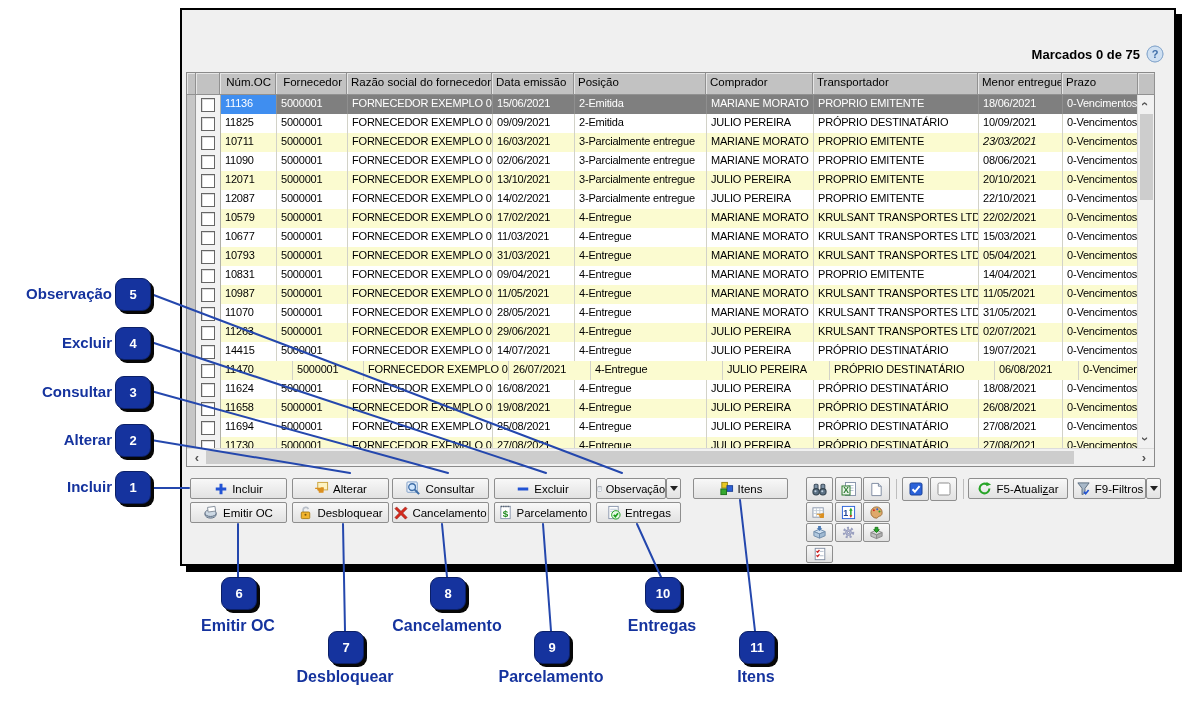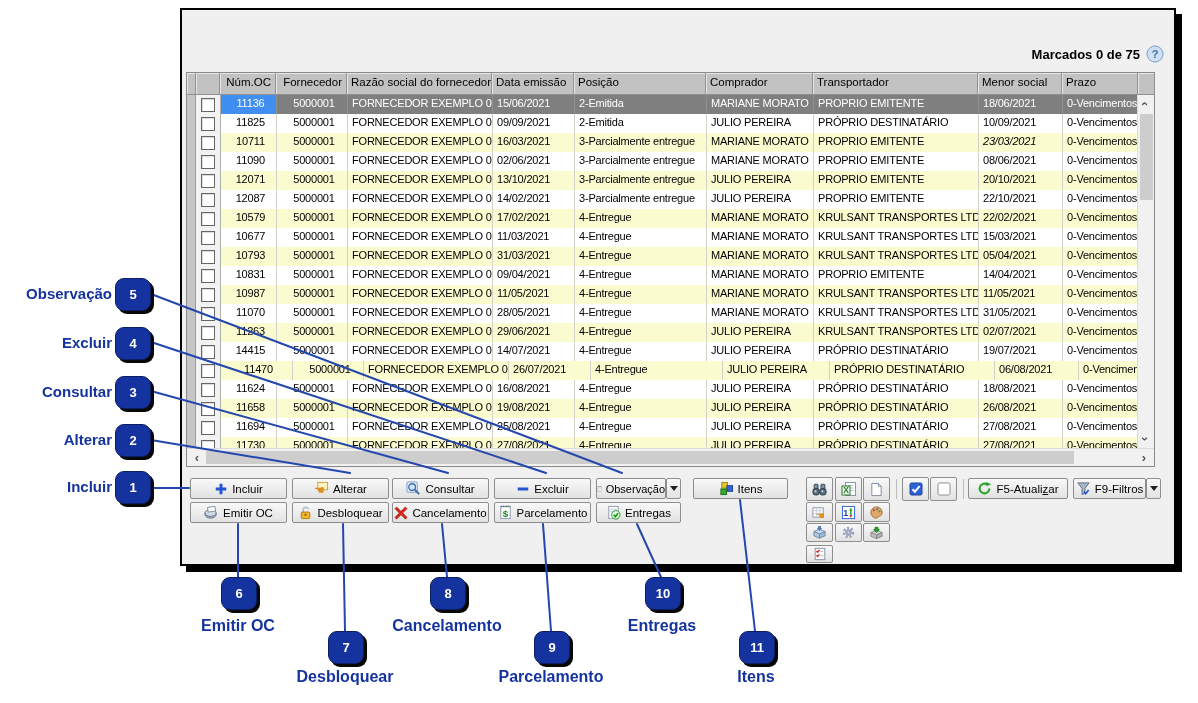--- a/index.html
+++ b/index.html
@@ -26,21 +26,21 @@
   .hcell{box-sizing:border-box;background:#c2c2c2;border-right:1px solid #919191;
          border-bottom:1px solid #919191;box-shadow:inset 1px 1px 0 #e6e6e6;
          font-size:11.5px;color:#000;padding:3px 4px 0 4px;white-space:nowrap;overflow:hidden;flex:none}
   .hcell.right{text-align:right}
   .grid-body{position:absolute;left:0;top:22px;width:950px;height:353px;overflow:hidden;background:#fff}
   .trow{display:flex;height:19px;box-sizing:border-box}
   .trow:nth-child(odd){background:#fbfbd0}
   .trow:nth-child(even){background:#ffffff}
   .cell{box-sizing:border-box;padding:2px 4px 0 4px;font-size:11px;letter-spacing:-0.2px;
         white-space:nowrap;overflow:hidden;border-right:1px solid #d2d2c8;flex:none;color:#000}
-  .cell.right{text-align:center;padding-right:0}
+  .cell.right{text-align:left;padding-right:0}
   .gutter{width:8px;background:#c6c6c6;border-right:1px solid #9a9a9a;flex:none}
   .cbcell{width:24px;background:#f2f2f2;border-right:1px solid #b0b0a8;display:flex;
           align-items:center;justify-content:center;flex:none}
   .cb{width:12px;height:12px;background:#fff;border:1px solid #666;box-shadow:inset 1px 1px 0 #dcdcdc}
   .trow.sel .cell{background:#7f7f7f;color:#fff;border-right-color:#8f8f8f}
   .trow.sel .cell.k-num{background:#3f8ef0}
 
   
   .vscroll{position:absolute;right:0;top:22px;width:17px;height:353px;background:#f1f1f1;
            border-left:1px solid #dcdcdc;box-sizing:border-box}
@@ -92,21 +92,21 @@
     <div class="ghead" id="grid-header">
         <div class="hcell" style="width: 8px;"></div>
         <div class="hcell" style="width: 24px;"></div>
         <div class="hcell right" style="width: 56px;">Núm.OC</div>
         <div class="hcell right" style="width: 71px;">Fornecedor</div>
         <div class="hcell" style="width: 145px;">Razão social do fornecedor</div>
         <div class="hcell" style="width: 82px;">Data emissão</div>
         <div class="hcell" style="width: 132px;">Posição</div>
         <div class="hcell" style="width: 107px;">Comprador</div>
         <div class="hcell" style="width: 165px;">Transportador</div>
-        <div class="hcell" style="width: 84px;">Menor social</div>
+        <div class="hcell" style="width: 84px;">Menor entregue</div>
         <div class="hcell" style="width: 76px;">Prazo</div>
         <div class="hcell" style="width: 17px;"></div>
       </div>
     <div class="grid-body" id="grid-body">
         <div class="trow sel">
           <div class="gutter"></div>
           <div class="cbcell">
             <span class="cb"></span>
           </div>
           <div class="cell k-num right" style="width: 56px;">11136</div>

